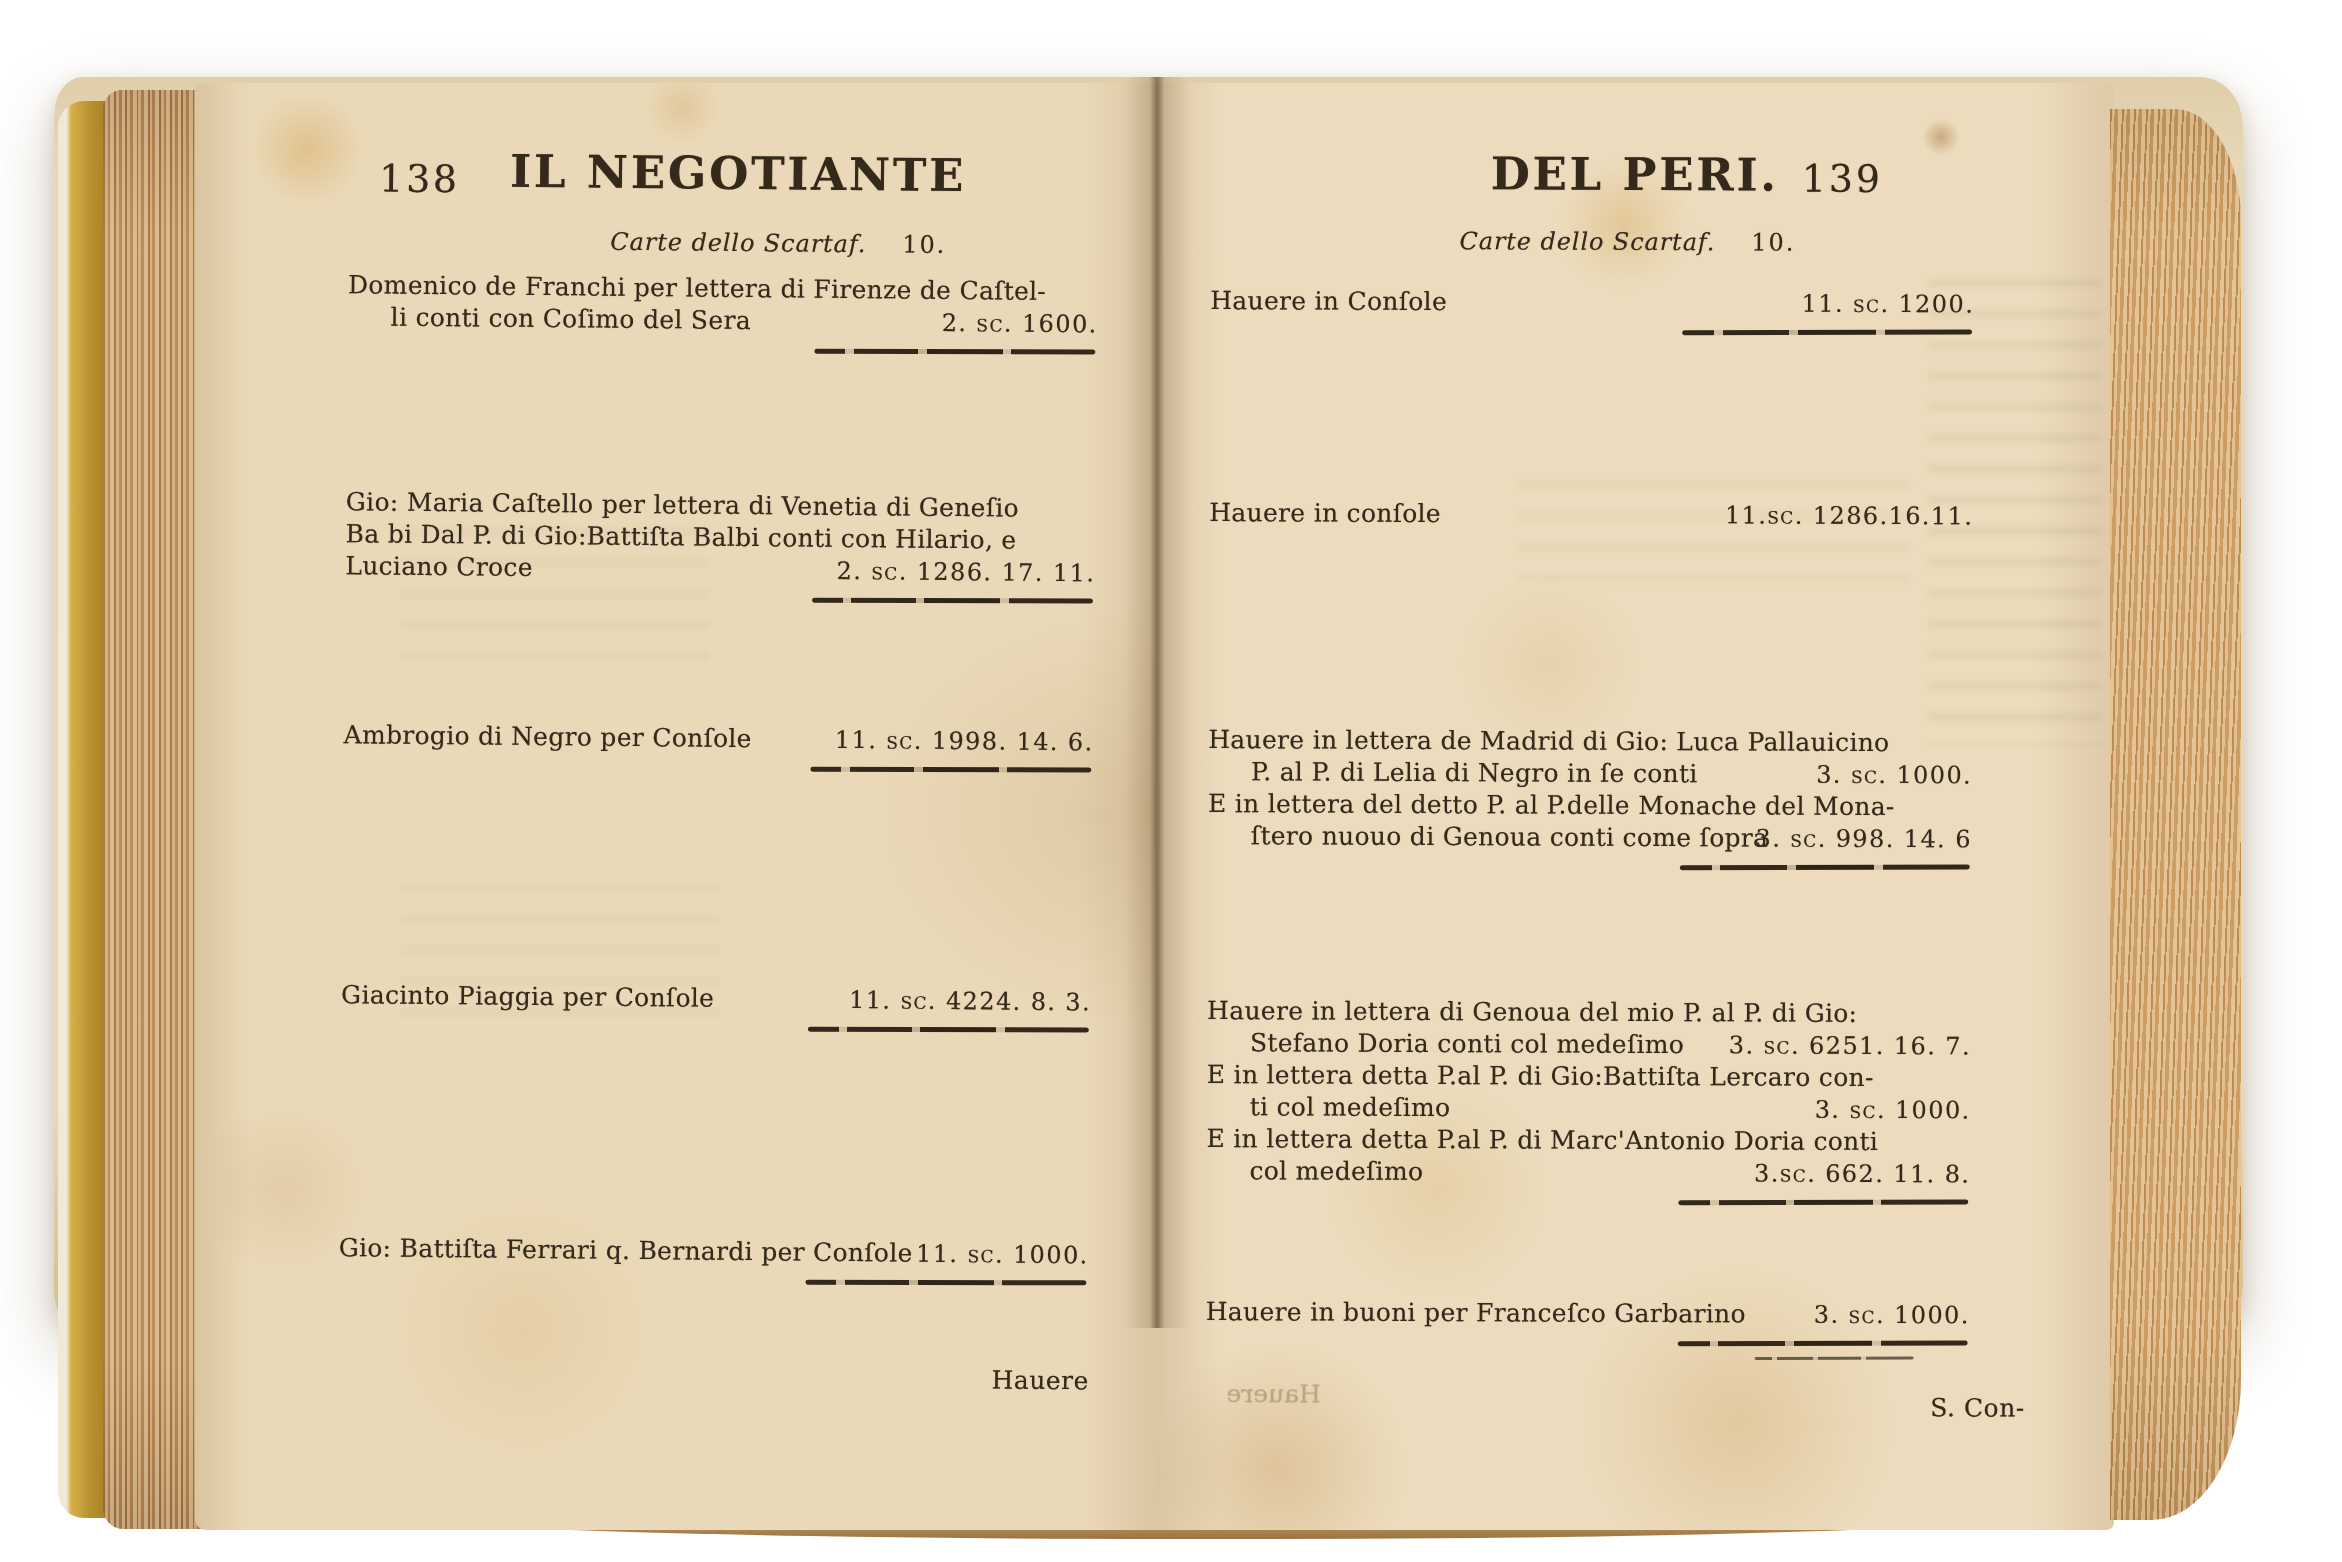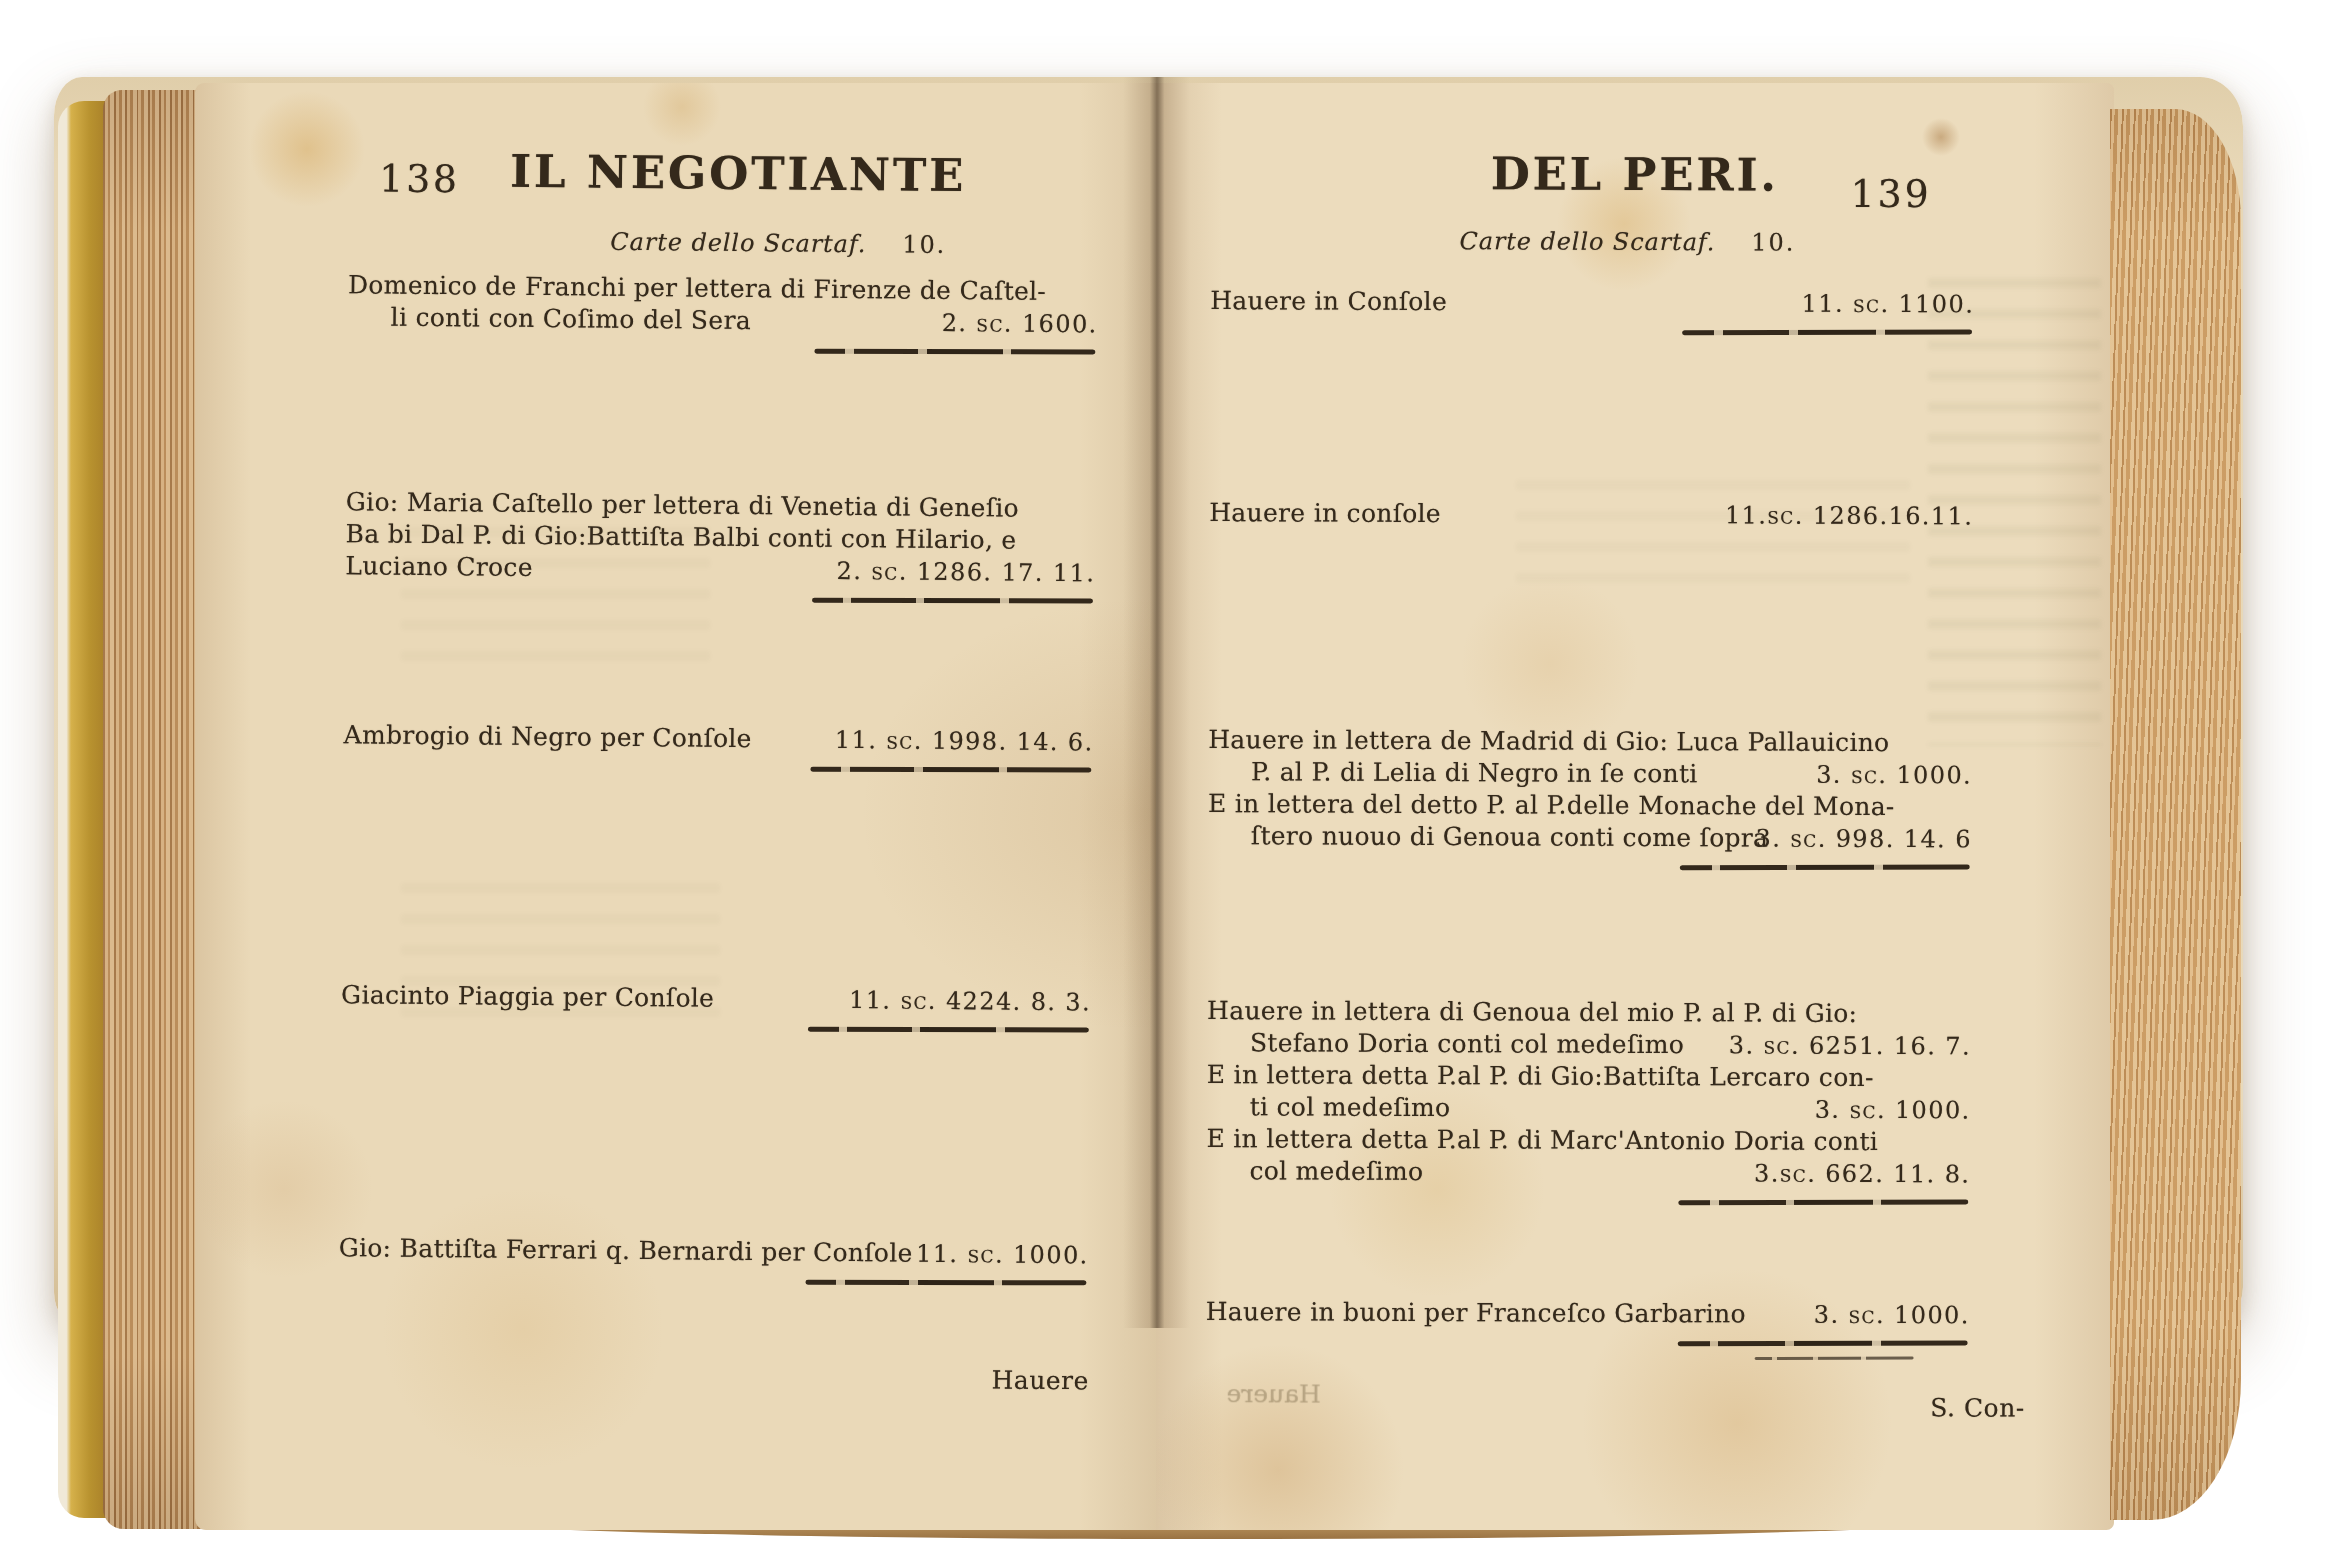--- a/index.html
+++ b/index.html
@@ -184,29 +184,29 @@
         <div class="amount">11. sc. 1000.</div>
       </div>
       <div class="rule"></div>
     </div>
 
     <div class="abs catchword" style="left:943px; top:1285px;">Hauere</div>
   </div>
 
   <div class="content rp">
     <div class="abs rtitle" style="left:1434px; top:71px;">DEL PERI.</div>
-    <div class="abs pnum" style="left:1794px; top:79px;margin-top:15px;">139</div>
+    <div class="abs pnum" style="left:1745px; top:79px;">139</div>
     <div class="abs subhead" style="left:1403px; top:151px;">
       <span>Carte dello Scartaf.</span><span class="num">10.</span>
     </div>
 
     <div class="entry" style="left:1154px; top:210px; width:764px;">
       <div class="row">
         <div class="line">Hauere in Conſole</div>
-        <div class="amount">11. sc. 1100.</div>
+        <div class="amount">11. sc. 1200.</div>
       </div>
       <div class="rule"></div>
     </div>
 
     <div class="entry" style="left:1154px; top:422px; width:764px;">
       <div class="row">
         <div class="line">Hauere in conſole</div>
         <div class="amount">11.sc. 1286.16.11.</div>
       </div>
     </div>

